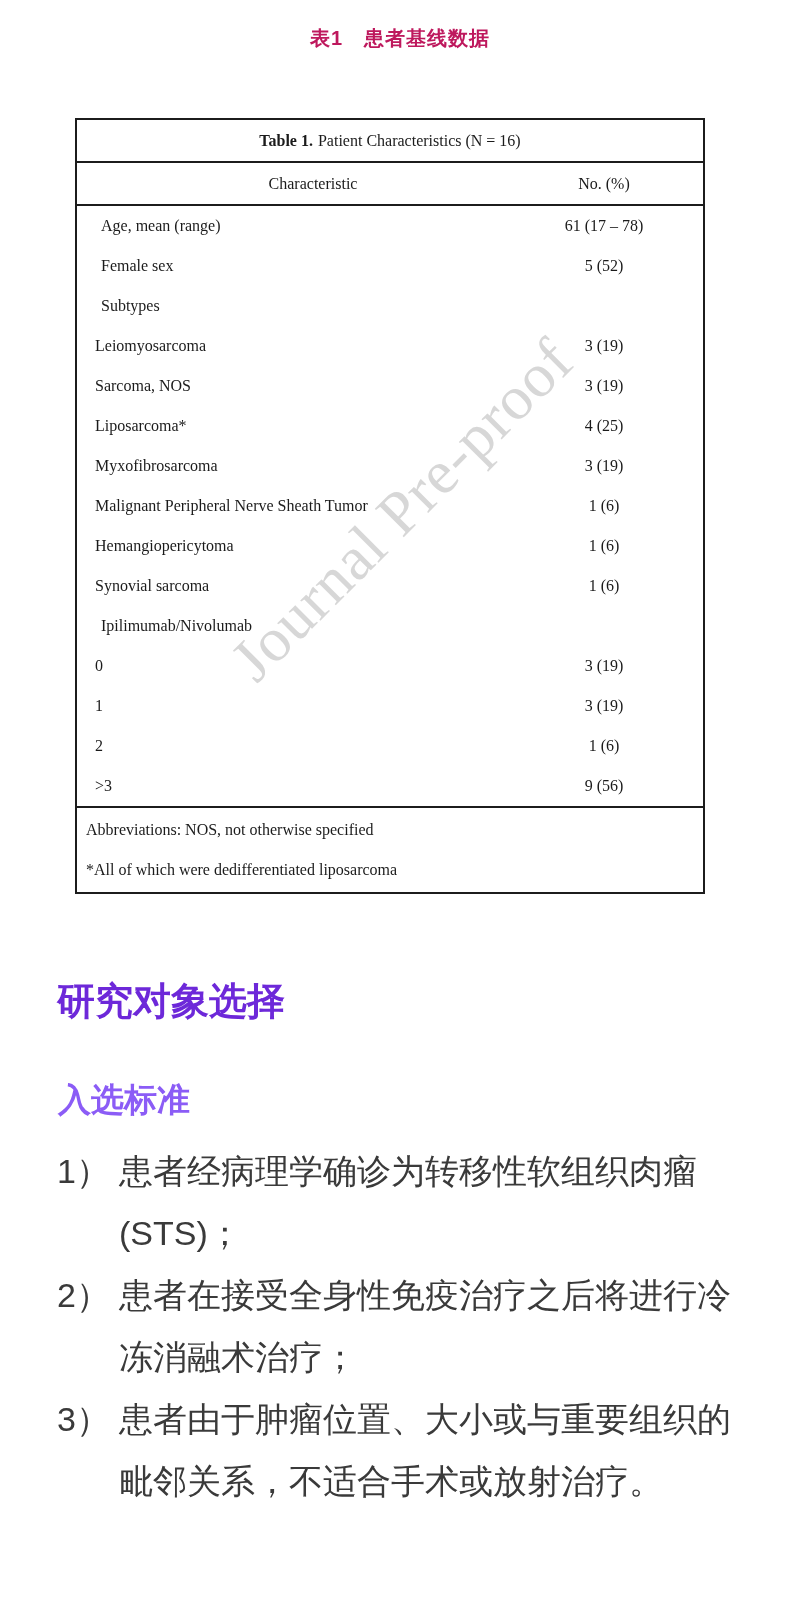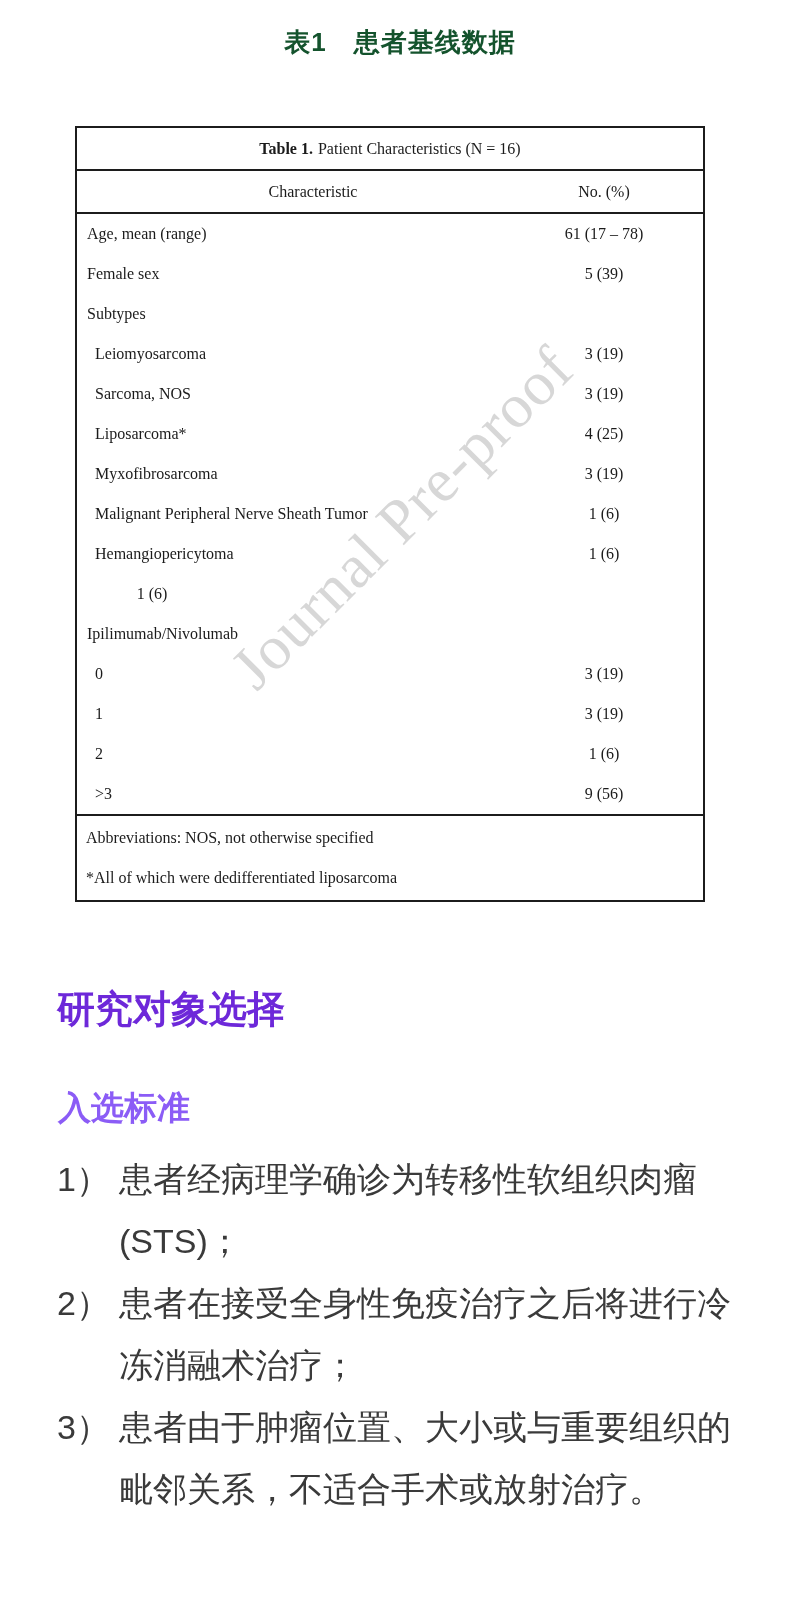--- a/index.html
+++ b/index.html
@@ -5,24 +5,24 @@
   html, body { margin: 0; padding: 0; background: #ffffff; }
   body {
     width: 800px; height: 1598px;
     font-family: "Liberation Sans", sans-serif;
   }
   .page { position: relative; width: 800px; height: 1598px; overflow: hidden; background: #ffffff; }
 
   .page-title {
     margin: 25px 0 0 0;
     text-align: center;
-    font-size: 26px;
+    font-size: 20px;
     font-weight: bold;
     letter-spacing: 1px;
-    color: #14532d;
+    color: #be185d;
   }
 
   
   .table-figure {
     position: relative;
     box-sizing: border-box;
     margin: 66px 0 0 75px;
     width: 630px;
     border: 2px solid #1c1c1c;
     font-family: "Liberation Serif", serif;
@@ -45,21 +45,21 @@
   }
   .t-col1 { flex: 1; text-align: center; padding-left: 20px; }
   .t-col2 { width: 150px; text-align: center; }
 
   .t-row {
     height: 40px;
     display: flex; align-items: center;
     font-size: 16px;
     padding-right: 24px;
   }
-  .t-row .t-label { flex: 1; padding-left: 10px; }
+  .t-row .t-label { flex: 1; padding-left: 24px; }
   .t-row.indent .t-label { padding-left: 18px; }
   .t-row .t-value { width: 150px; text-align: center; }
 
   .t-foot { border-top: 2px solid #1c1c1c; padding: 2px 0; }
   .footnote {
     height: 40px;
     display: flex; align-items: center;
     padding-left: 9px;
     font-size: 16px;
   }
@@ -118,21 +118,21 @@
       <span class="t-col1">Characteristic</span>
       <span class="t-col2">No. (%)</span>
     </div>
     <div id="t-body">
         <div class="t-row">
           <span class="t-label">Age, mean (range)</span>
           <span class="t-value">61 (17 – 78)</span>
         </div>
         <div class="t-row">
           <span class="t-label">Female sex</span>
-          <span class="t-value">5 (39)</span>
+          <span class="t-value">5 (52)</span>
         </div>
         <div class="t-row">
           <span class="t-label">Subtypes</span>
           <span class="t-value"></span>
         </div>
         <div class="t-row indent">
           <span class="t-label">Leiomyosarcoma</span>
           <span class="t-value">3 (19)</span>
         </div>
         <div class="t-row indent">
@@ -149,20 +149,21 @@
         </div>
         <div class="t-row indent">
           <span class="t-label">Malignant Peripheral Nerve Sheath Tumor</span>
           <span class="t-value">1 (6)</span>
         </div>
         <div class="t-row indent">
           <span class="t-label">Hemangiopericytoma</span>
           <span class="t-value">1 (6)</span>
         </div>
         <div class="t-row indent">
+          <span class="t-label">Synovial sarcoma</span>
           <span class="t-value">1 (6)</span>
         </div>
         <div class="t-row">
           <span class="t-label">Ipilimumab/Nivolumab</span>
           <span class="t-value"></span>
         </div>
         <div class="t-row indent">
           <span class="t-label">0</span>
           <span class="t-value">3 (19)</span>
         </div>

